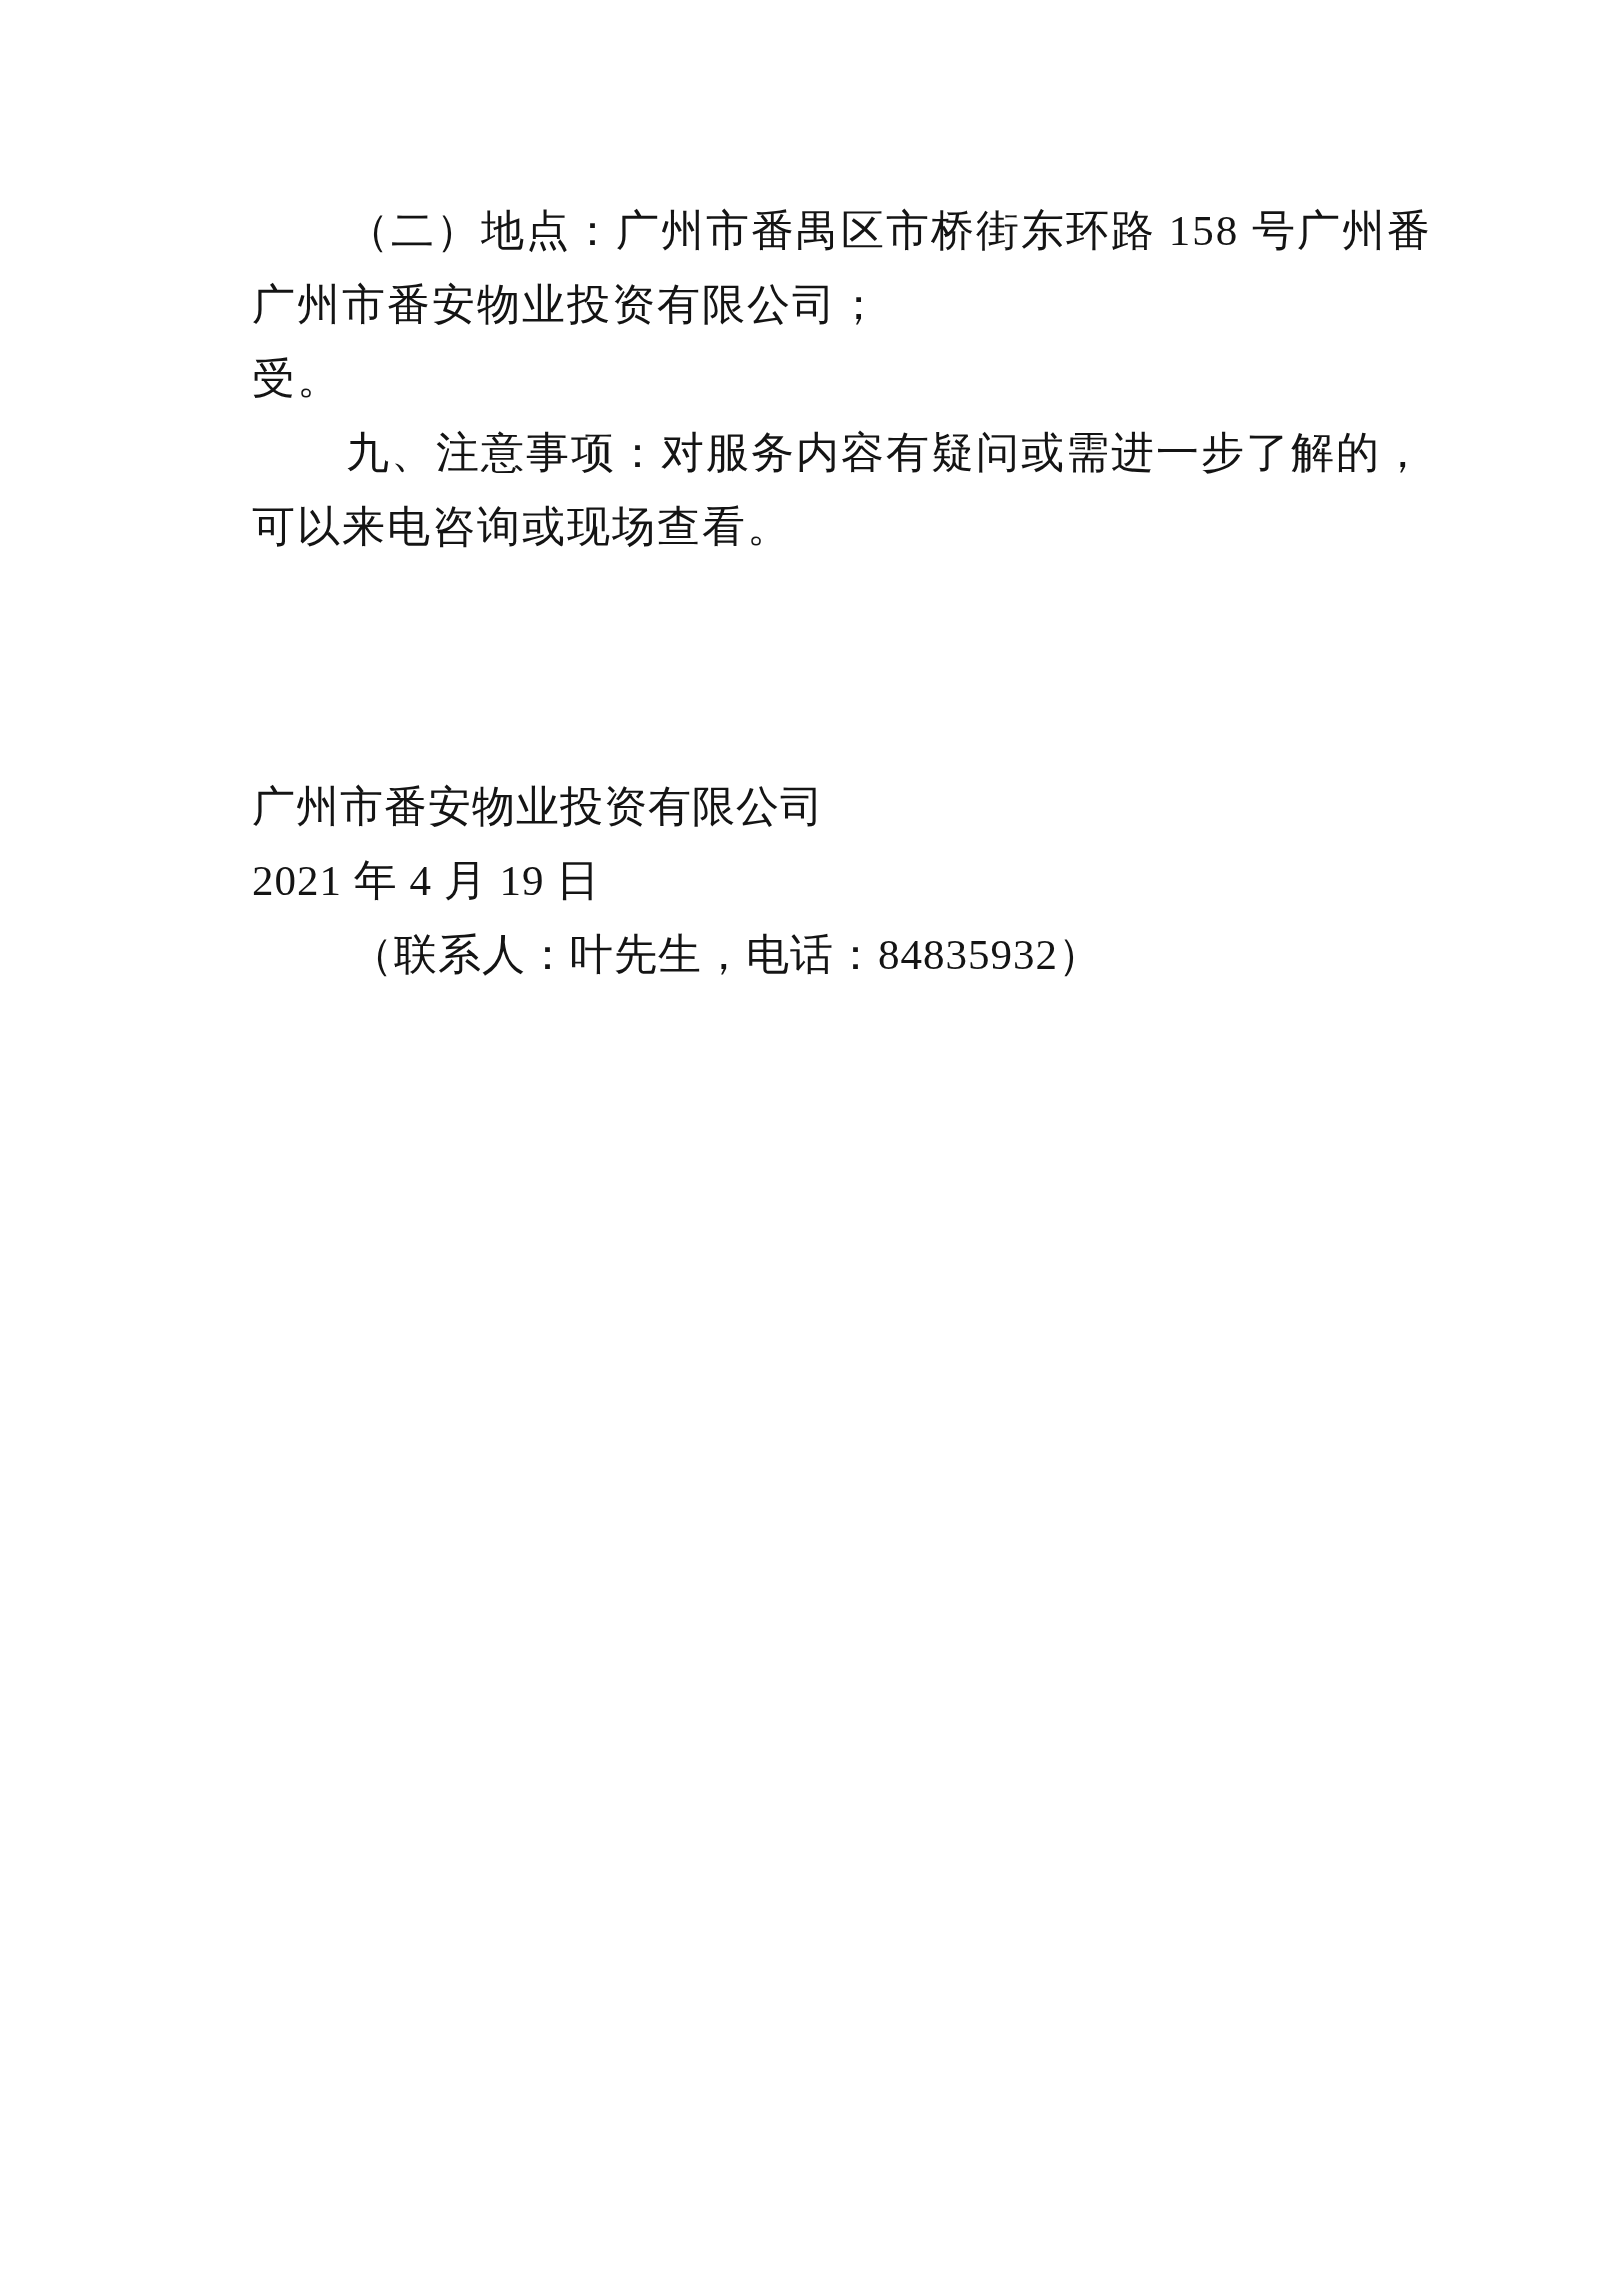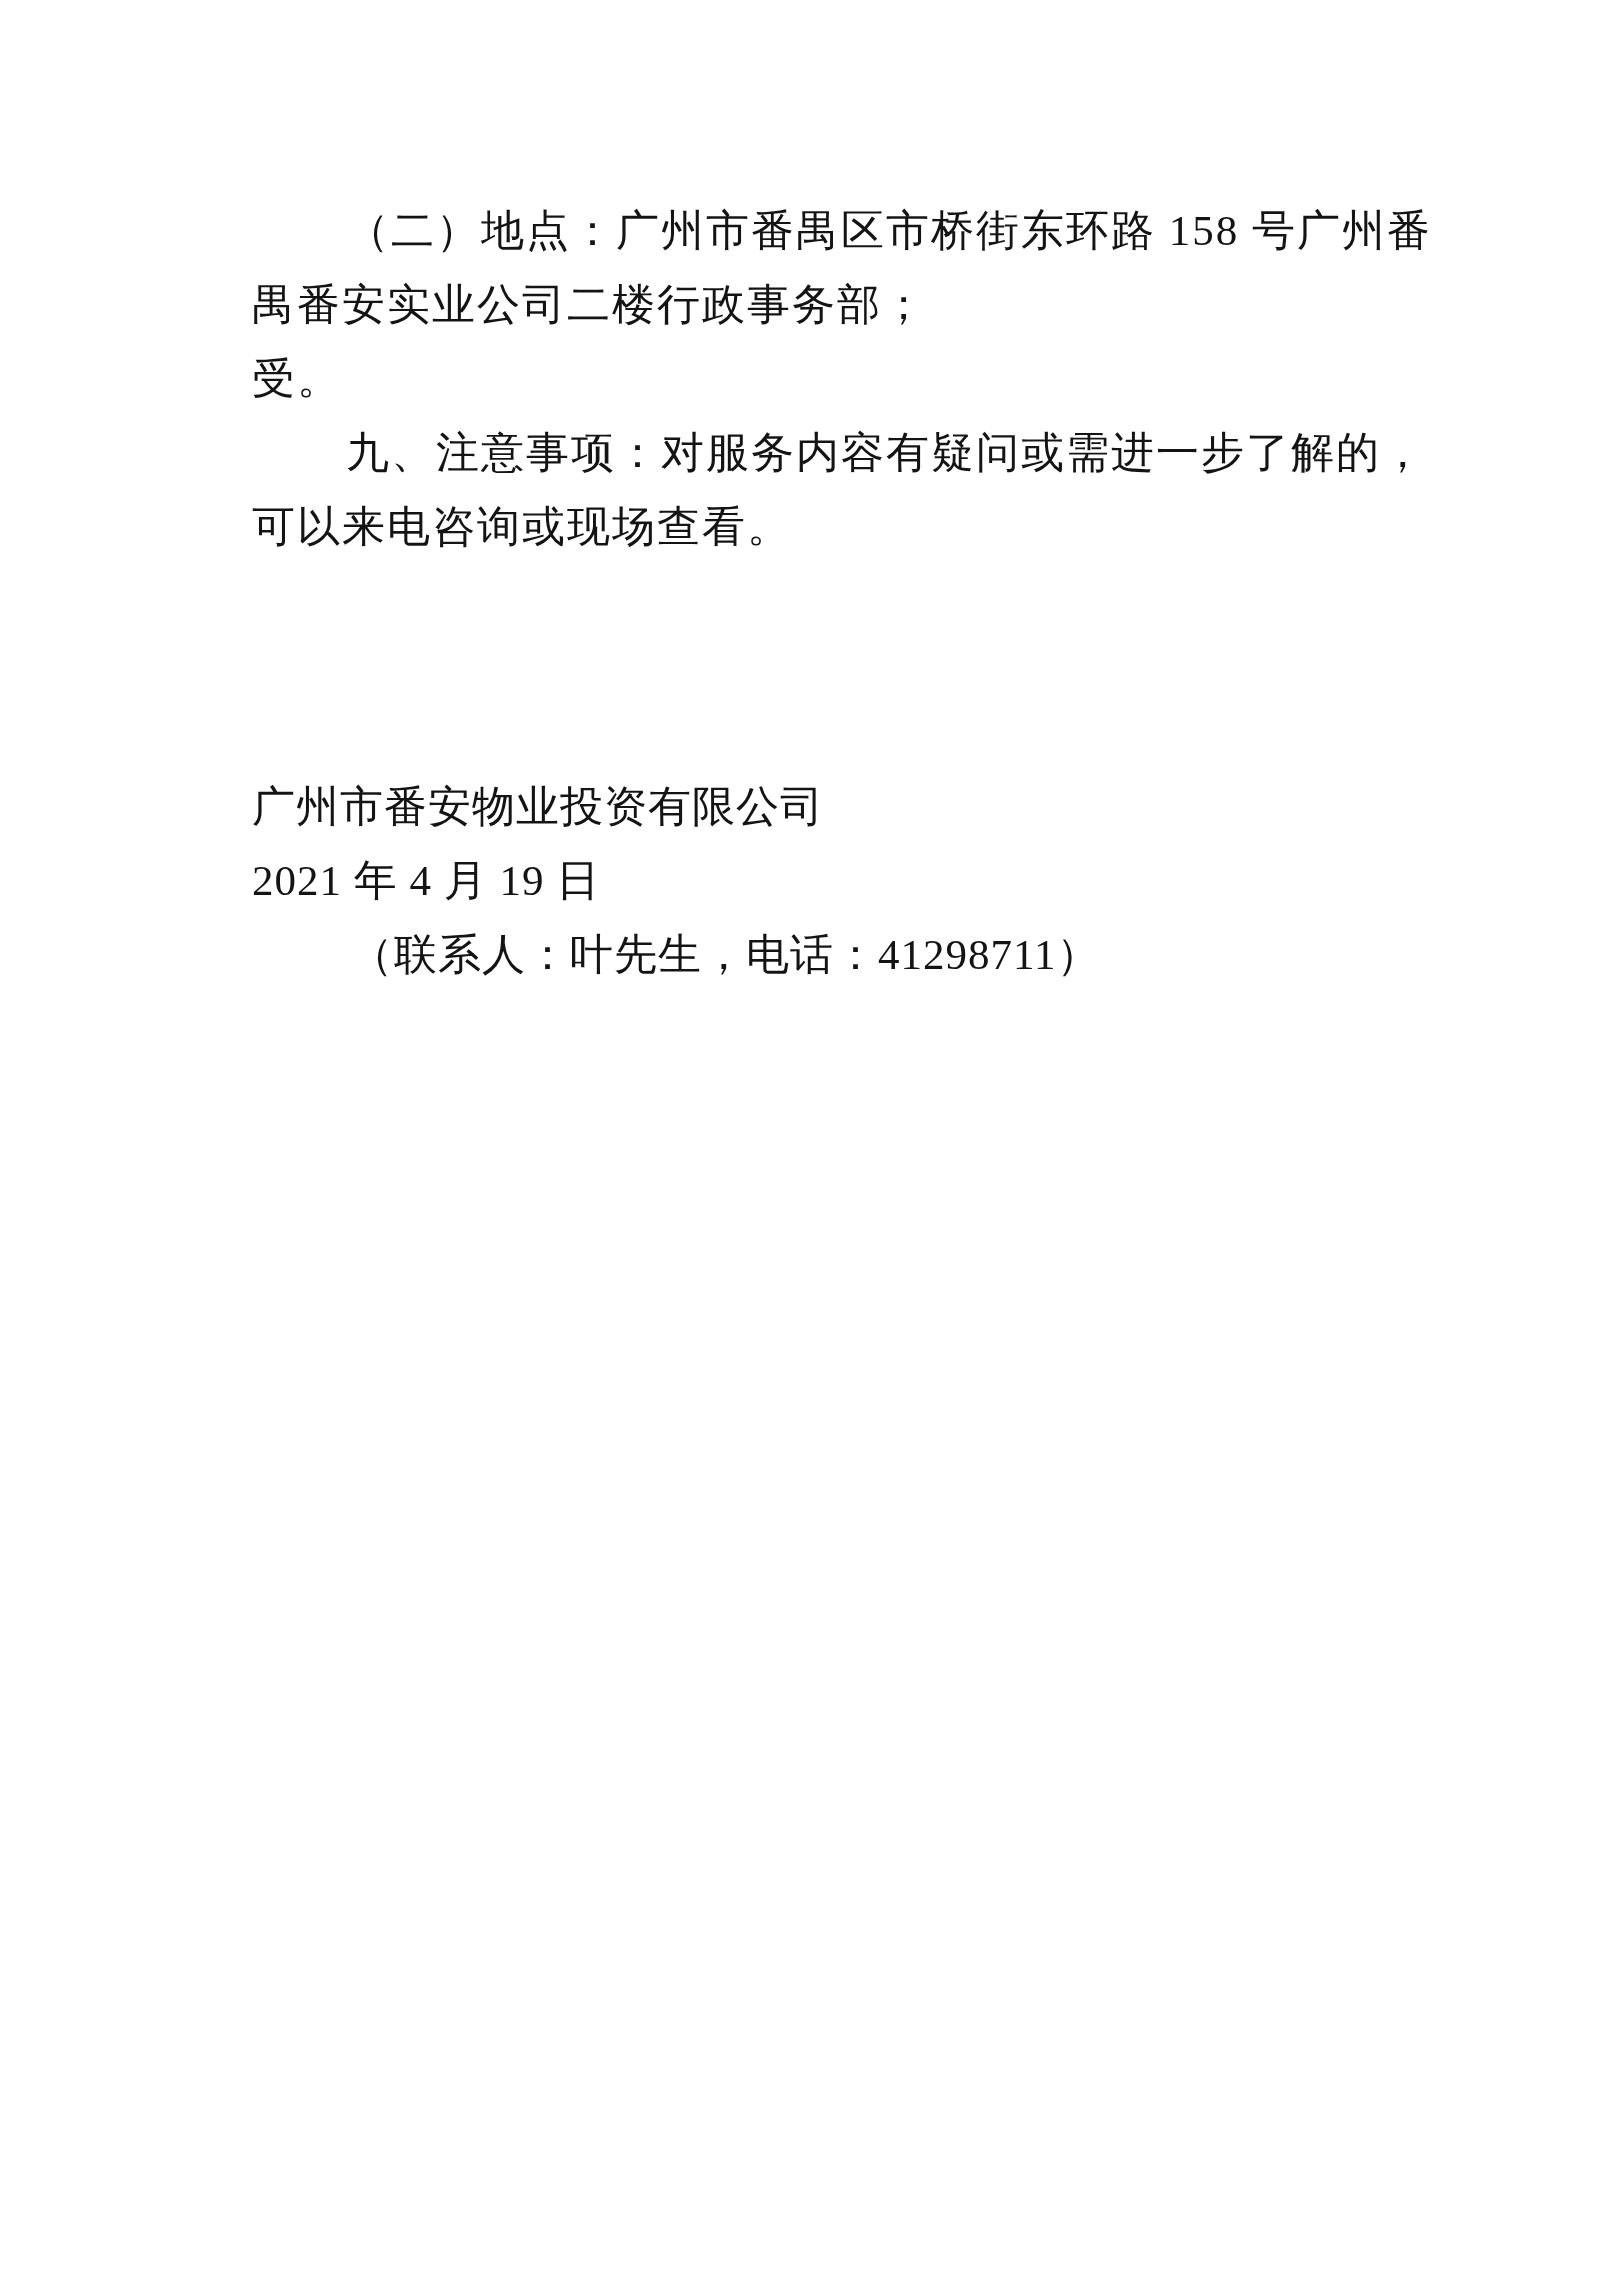--- a/index.html
+++ b/index.html
@@ -47,25 +47,25 @@
     padding-left: 98px;
     letter-spacing: 1px;
   }
 </style>
 </head>
 <body>
 
 <div class="page">
   <div class="content">
     <div class="line indent">（二）地点：广州市番禺区市桥街东环路 158 号广州番</div>
-    <div class="line">禺番安实业公司二楼行政事务部；</div>
+    <div class="line">广州市番安物业投资有限公司；</div>
     <div class="line">受。</div>
     <div class="line indent">九、注意事项：对服务内容有疑问或需进一步了解的，</div>
     <div class="line">可以来电咨询或现场查看。</div>
 
     <div class="signature">
       <div class="line sig-company">广州市番安物业投资有限公司</div>
       <div class="line sig-date">2021 年 4 月 19 日</div>
-      <div class="line sig-contact">（联系人：叶先生，电话：41298711）</div>
+      <div class="line sig-contact">（联系人：叶先生，电话：84835932）</div>
     </div>
   </div>
 </div>
 
 
 </body></html>

